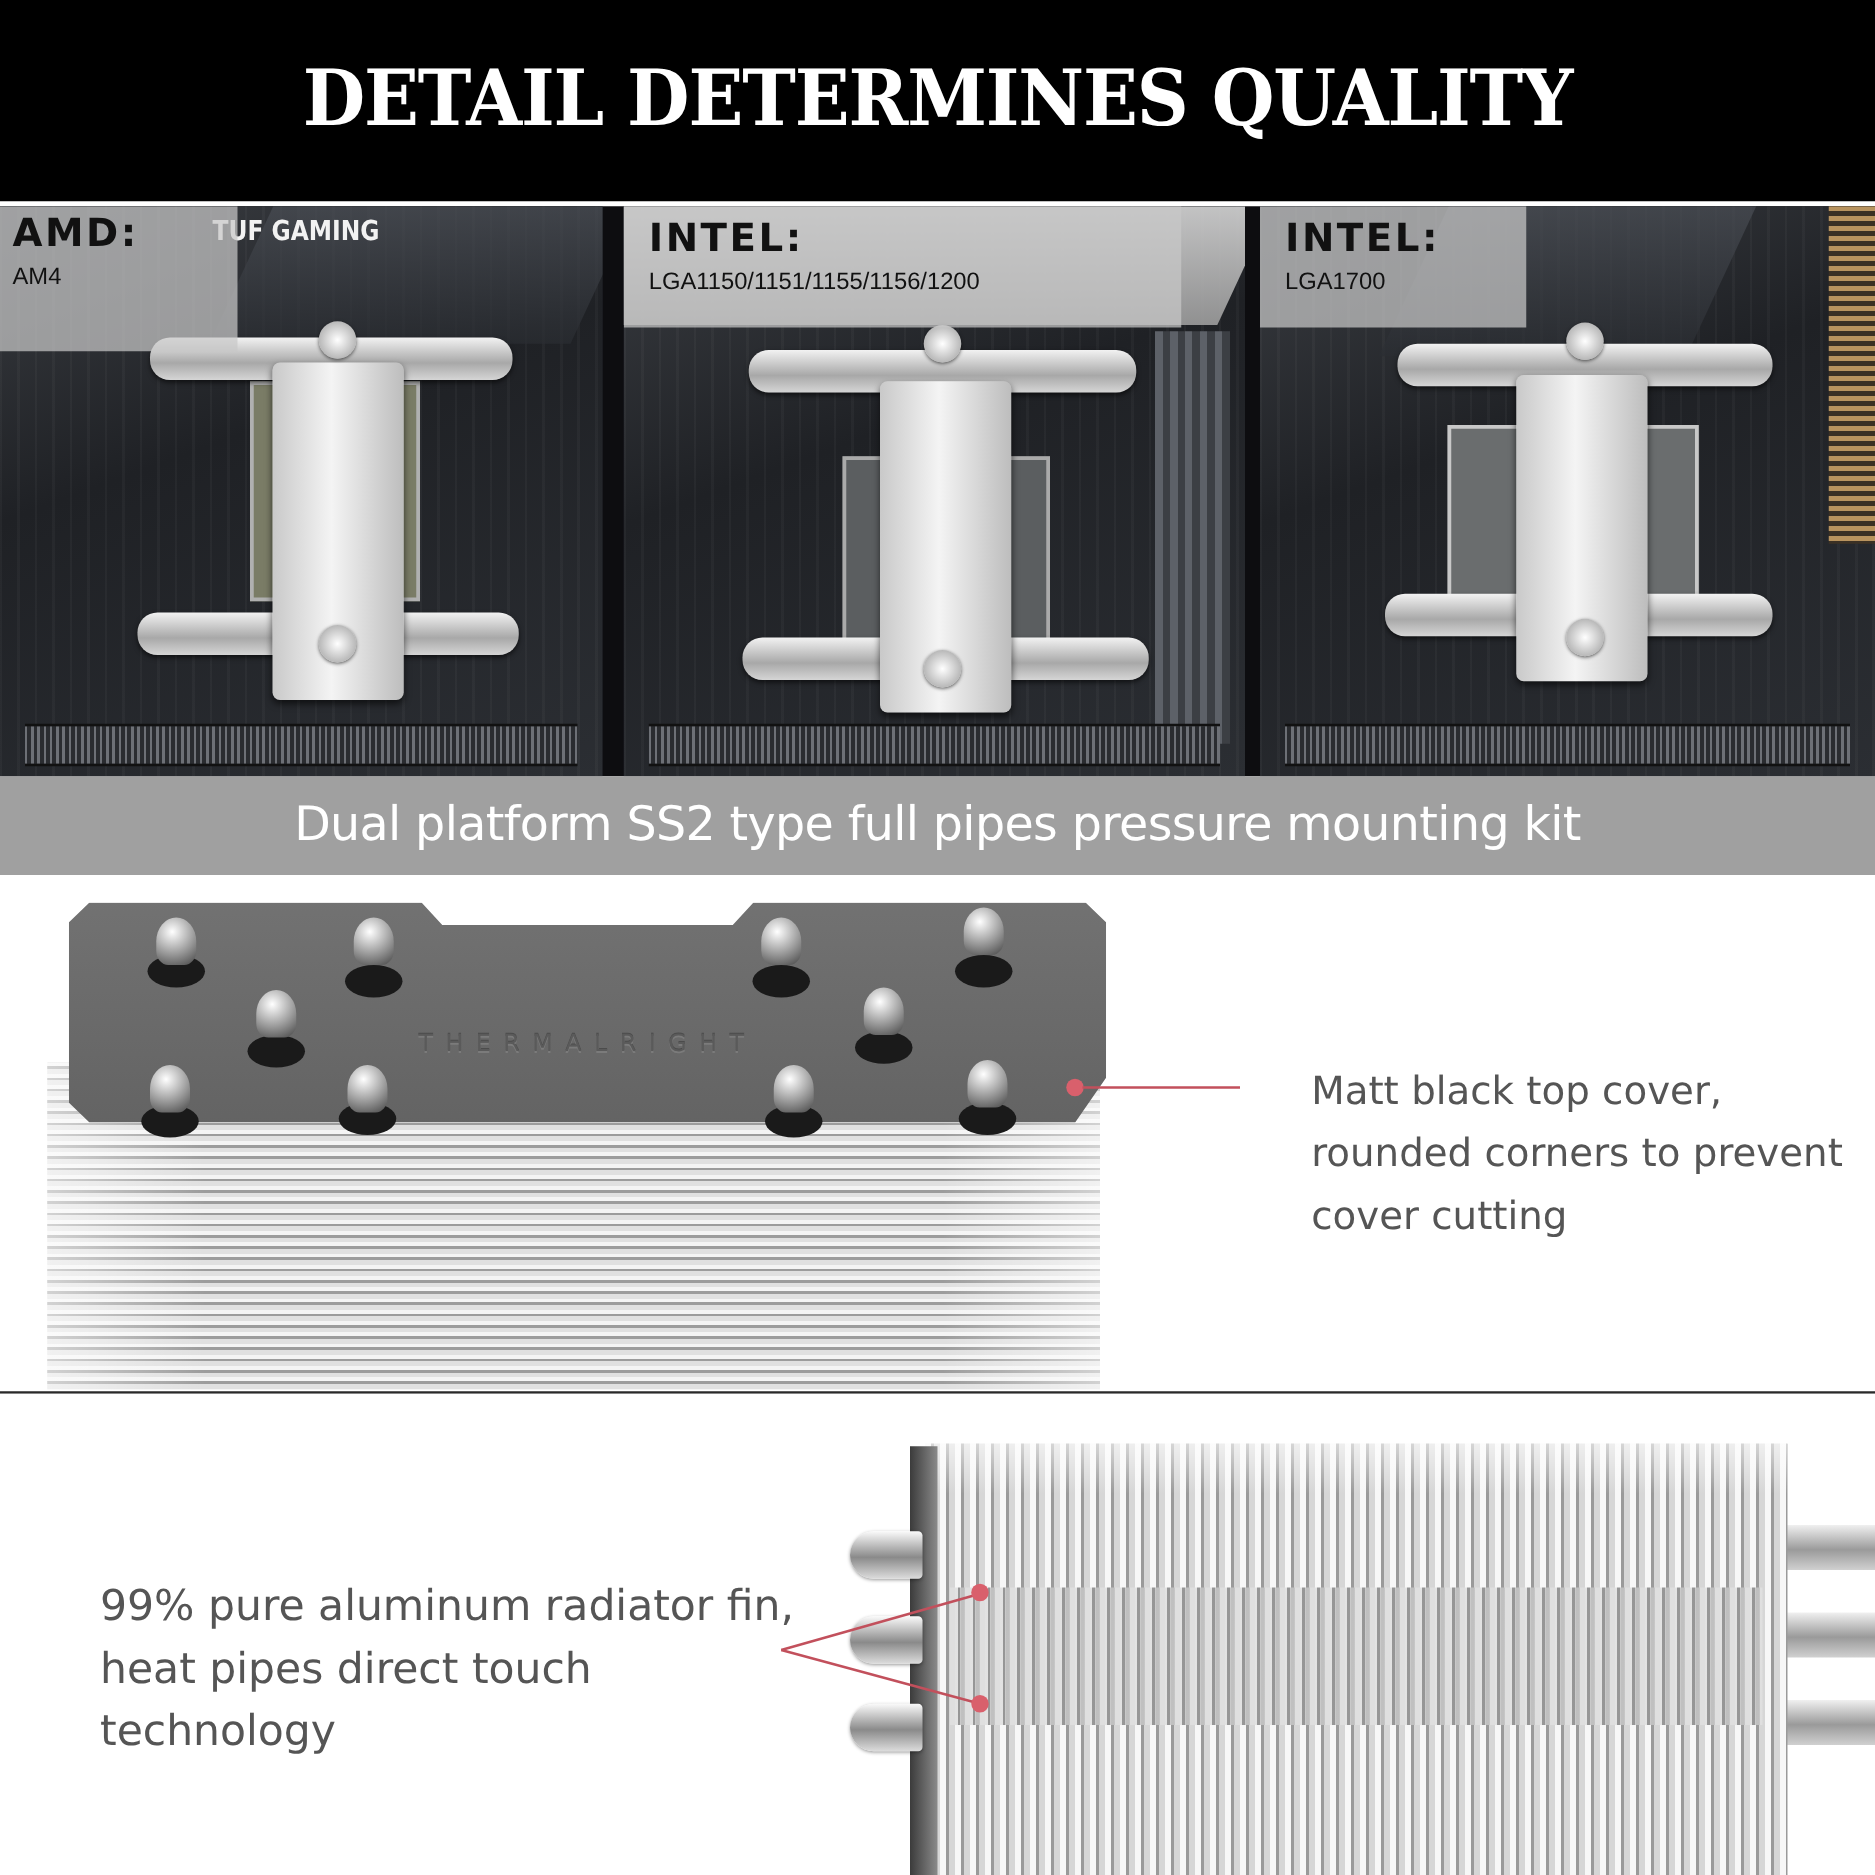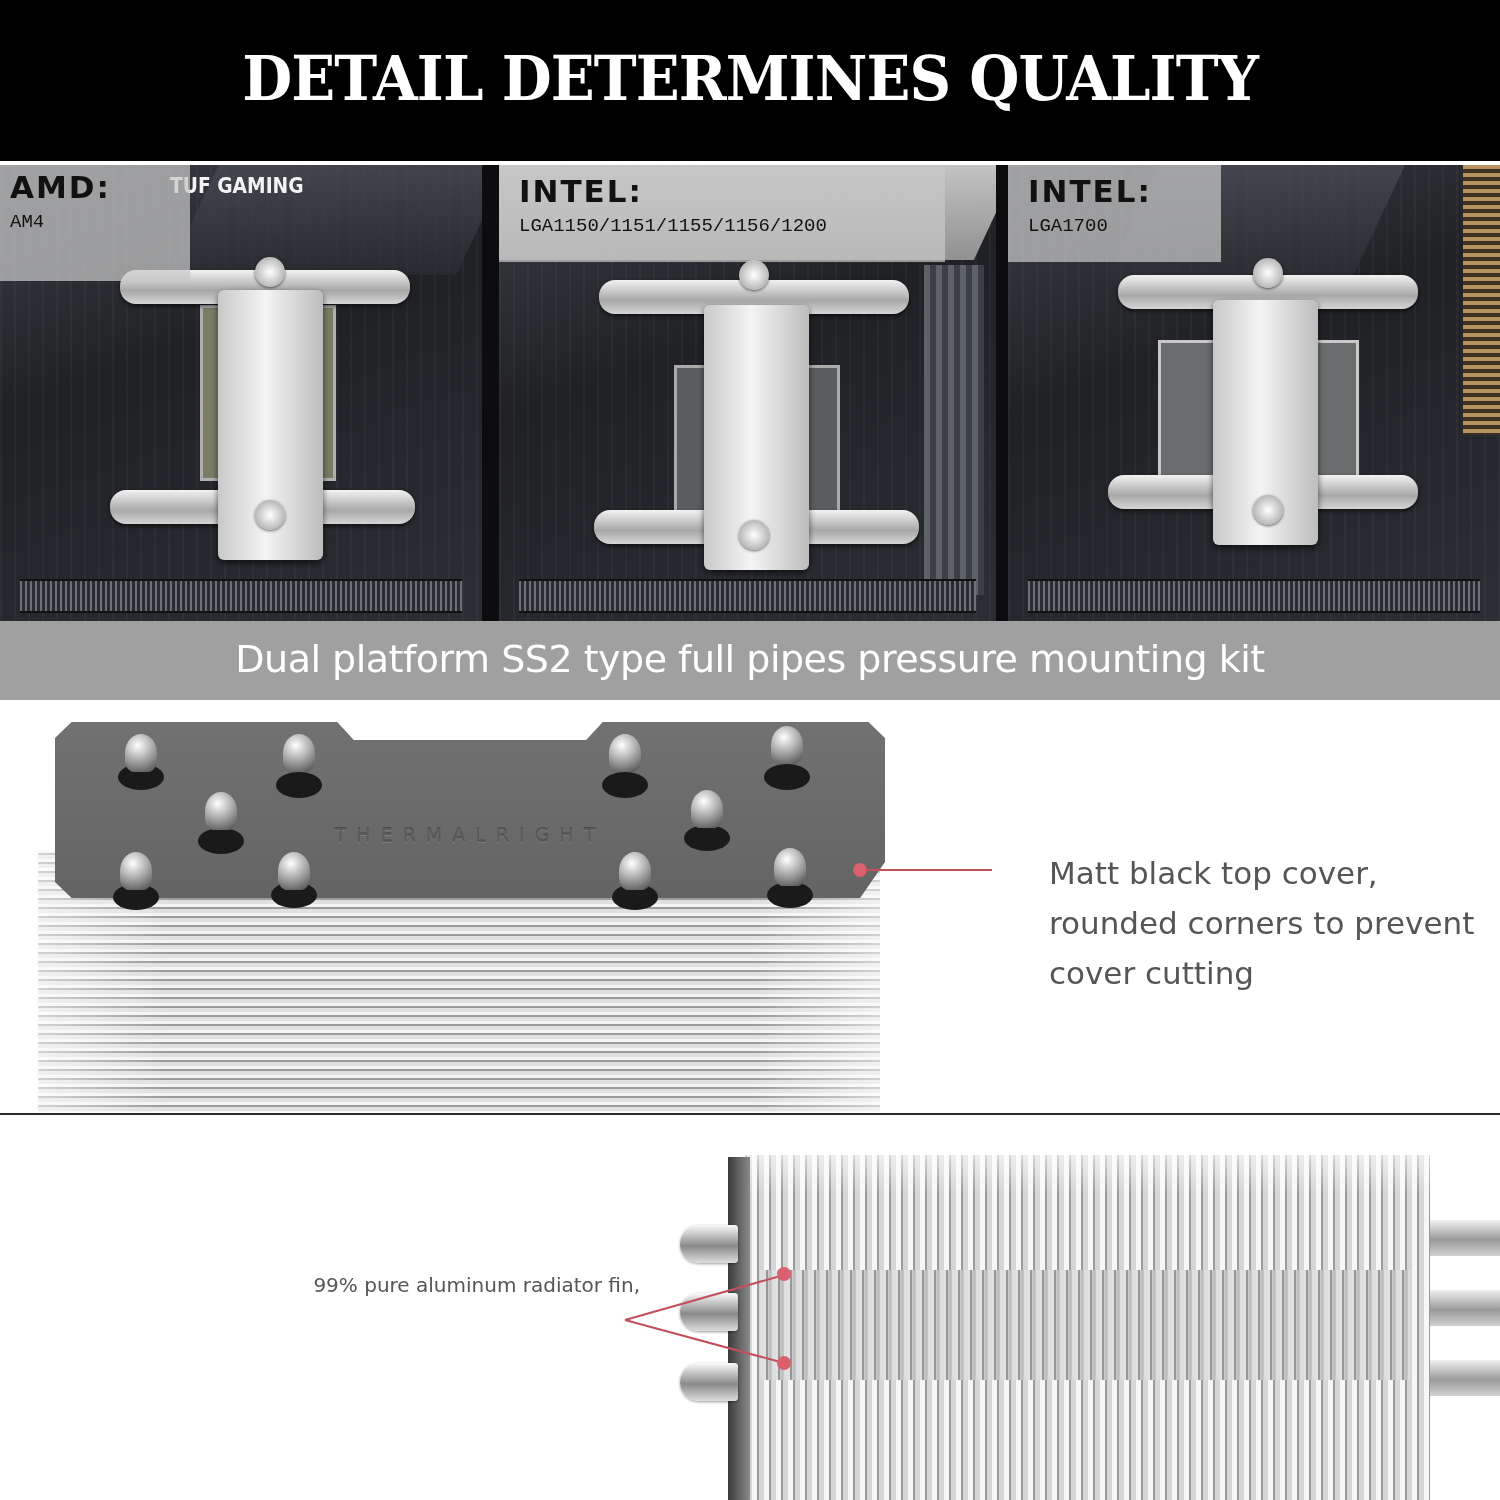--- a/index.html
+++ b/index.html
@@ -16,21 +16,21 @@
       repeating-linear-gradient(90deg, rgba(255,255,255,0.03) 0 2px, transparent 2px 14px),
       linear-gradient(160deg,#3a3d42 0%,#1f2125 40%,#2b2e33 100%); }
   .heatsink-band { position:absolute; left:40%; top:0; width:60%; height:110px; background:linear-gradient(180deg,#4a4e55,#2a2d32); transform:skewX(-25deg); opacity:.7; }
   .dimm { position:absolute; bottom:8px; left:20px; right:20px; height:30px; background:repeating-linear-gradient(90deg,#6d7076 0 2px,#2a2c30 2px 5px); border-top:2px solid #111; border-bottom:2px solid #111; }
   .bracket { position:absolute; height:34px; background:linear-gradient(180deg,#f2f2f2,#a8a8a8 60%,#d5d5d5); border-radius:16px; box-shadow:0 2px 4px rgba(0,0,0,.6); }
   .plate { position:absolute; background:linear-gradient(90deg,#c9c9c9,#f4f4f4 45%,#bdbdbd); border-radius:6px; box-shadow:0 3px 6px rgba(0,0,0,.6); }
   .cpu { position:absolute; background:#7a7c66; border:3px solid #b0b0b0; }
   .screw { position:absolute; width:30px; height:30px; border-radius:50%; background:radial-gradient(circle,#fff,#9a9a9a); box-shadow:0 1px 3px rgba(0,0,0,.6); }
   .label-box { position:absolute; left:0; top:0; background:rgba(200,200,200,0.72); color:#111; }
   .label-main { font-family:"DejaVu Sans", sans-serif; font-weight:bold; font-size:31px; letter-spacing:2px; }
-  .label-sub { font-family:Liberation Mono, monospace; font-size:19px; margin-top:6px; }
+  .label-sub { font-family:Liberation Sans, sans-serif; font-size:19px; margin-top:6px; }
   .tuf-text { position:absolute; left:170px; top:8px; color:#f2f2f2; font-weight:bold; font-size:22px; transform:scaleX(0.85); transform-origin:left; }
 
   .banner { position:absolute; left:0; top:621px; width:1500px; height:79px; background:#a0a0a0; }
   .banner-text { position:absolute; left:0; top:16px; width:1500px; text-align:center; color:#fff; font-size:38px; letter-spacing:-0.5px; }
 
   .cover-section { position:absolute; left:0; top:700px; width:1500px; height:413px; background:#fff;padding-left:20px; }
   .fins-side { position:absolute; left:38px; top:150px; width:842px; height:262px; background:
       repeating-linear-gradient(180deg,#f4f4f4 0 3px,#9c9c9c 3px 5px,#e0e0e0 5px 9px); }
   .fin-fade { position:absolute; left:38px; top:150px; width:842px; height:262px; background:linear-gradient(90deg,rgba(255,255,255,.55),transparent 15%,transparent 85%,rgba(255,255,255,.55)); }
   .top-cover { position:absolute; left:55px; top:22px; width:830px; height:200px; background:#6a6a6a; clip-path:polygon(2% 0,34% 0,36% 9%,64% 9%,66% 0,98% 0,100% 8%,100% 70%,99% 76%,97% 88%,2% 88%,0 80%,0 8%); }
@@ -45,21 +45,21 @@
   .divider { position:absolute; left:0; top:1113px; width:1500px; height:2px; background:#2a2a2a; }
 
   .fin-section { position:absolute; left:0; top:1115px; width:1500px; height:385px; background:#fff; }
   .fin-stack { position:absolute; left:740px; top:40px; width:690px; height:345px; background:
       repeating-linear-gradient(90deg,#f7f7f7 0 5px,#9a9a9a 5px 7px,#d6d6d6 7px 12px); }
   .fin-stack-top { position:absolute; left:740px; top:40px; width:690px; height:40px; background:linear-gradient(180deg,rgba(255,255,255,.6),rgba(255,255,255,0)); }
   .fin-band { position:absolute; left:760px; top:155px; width:650px; height:110px; background:repeating-linear-gradient(90deg,#e0e0e0 0 6px,#8c8c8c 6px 8px,#c4c4c4 8px 12px); opacity:.9; }
   .fin-plate-left { position:absolute; left:728px; top:42px; width:22px; height:343px; background:linear-gradient(90deg,#3b3b3b,#8a8a8a); }
   .pipe-stub { position:absolute; width:58px; height:38px; border-radius:22px 4px 4px 22px; background:linear-gradient(180deg,#fafafa,#8a8a8a 55%,#dcdcdc); box-shadow:0 1px 3px rgba(0,0,0,.4); }
   .pipe-right { position:absolute; height:36px; background:linear-gradient(180deg,#f0f0f0,#9a9a9a 55%,#d0d0d0); }
-  .fin-text { position:absolute; color:#555; font-size:20px; line-height:50px; text-align:right; }
+  .fin-text { position:absolute; color:#555; font-size:34px; line-height:50px; text-align:left; }
   .svg-lines { position:absolute; left:0; top:0; }
 </style>
 </head>
 <body>
 
 <div class="header">
   <div class="header-title">DETAIL DETERMINES QUALITY</div>
 </div>
 
 <div class="panels">
@@ -174,14 +174,15 @@
 
   <svg class="svg-lines" width="1500" height="385">
     <line x1="625" y1="205" x2="784" y2="160" stroke="#c2505c" stroke-width="2"></line>
     <line x1="625" y1="205" x2="784" y2="248" stroke="#c2505c" stroke-width="2"></line>
   </svg>
   <div class="callout-dot" style="left:777px;top:152px;"></div>
   <div class="callout-dot" style="left:777px;top:241px;"></div>
 
   <div class="fin-text" style="left:80px;top:145px;width:560px;">
     <div>99% pure aluminum radiator fin,</div>
+    <div>heat pipes direct touch technology</div>
   </div>
 </div>
 
 </body></html>

